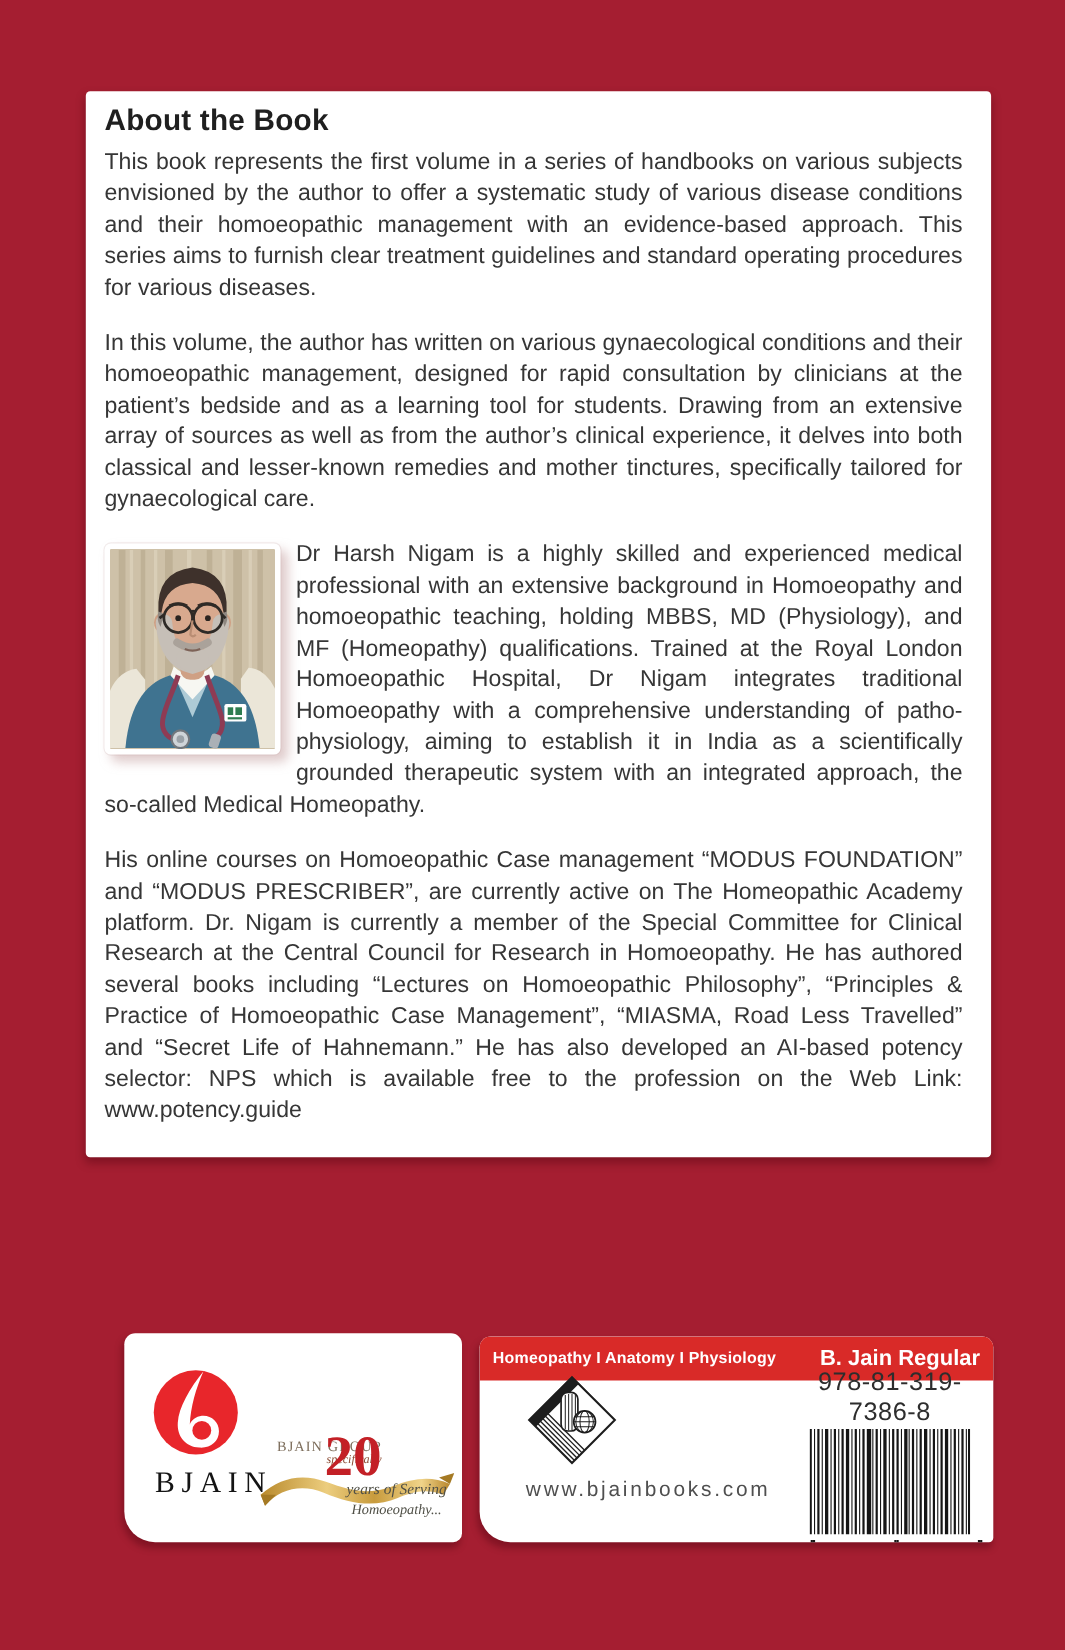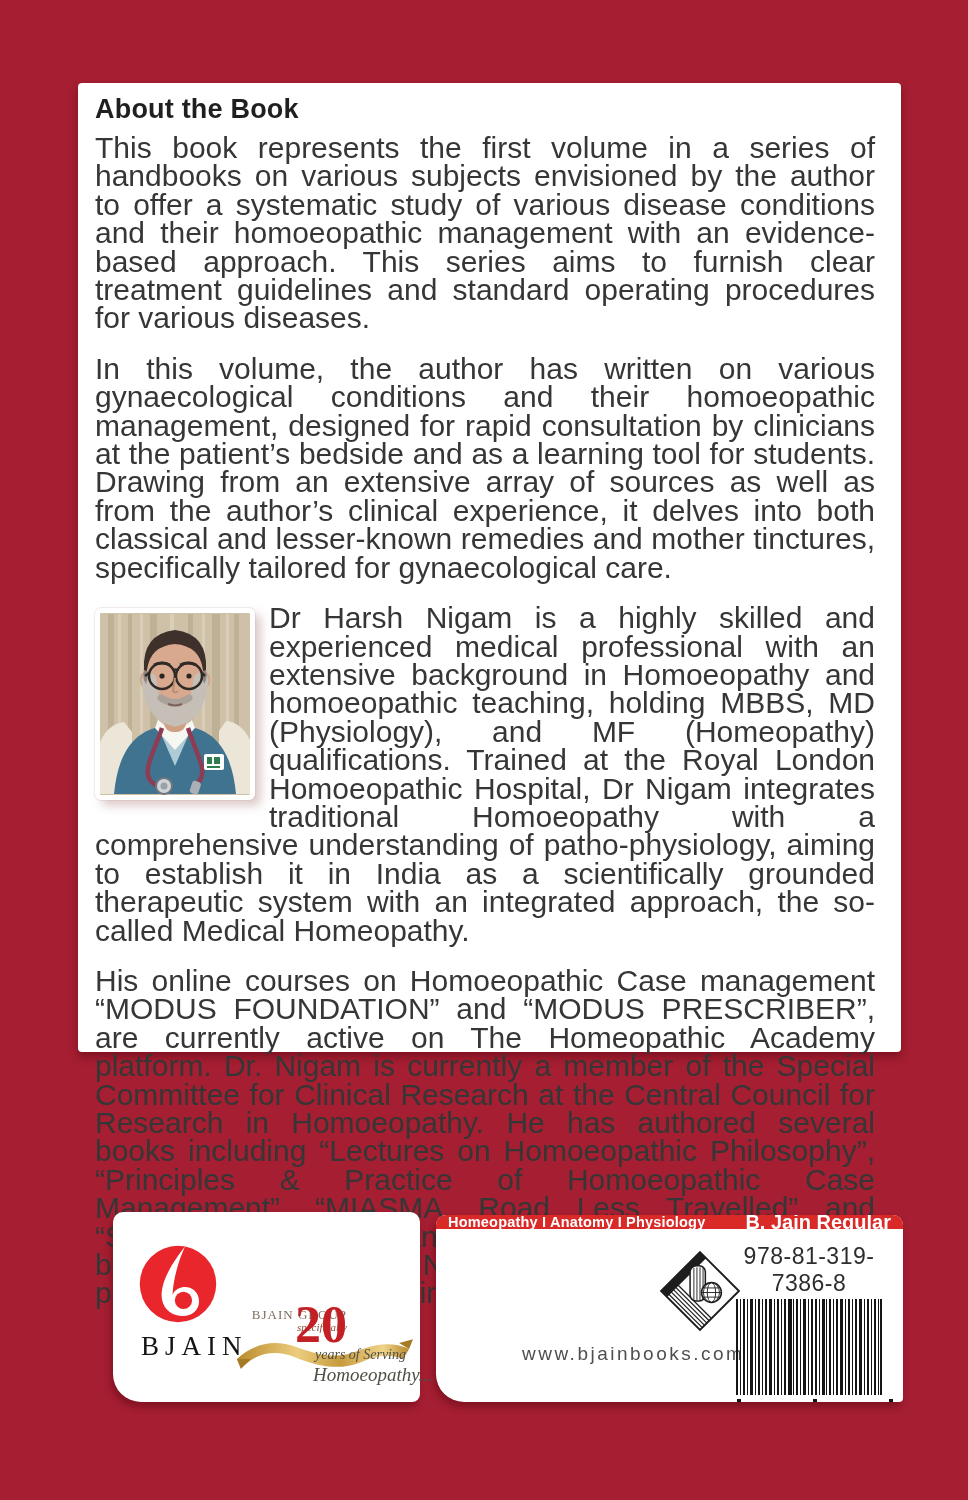--- a/index.html
+++ b/index.html
@@ -13,21 +13,21 @@
     position:absolute;left:78px;top:83px;width:823px;height:969px;
     background:#ffffff;border-radius:4px;
     box-shadow:0 5px 9px rgba(70,0,12,.40);
     padding:10px 26px 12px 17px;box-sizing:border-box;
   }
   .main-panel h2{
     font-size:27px;line-height:32px;margin:0 0 9px 0;
     color:#1f1f1f;font-weight:bold;letter-spacing:.2px;
   }
   .main-panel p{
-    font-size:30px;line-height:28.4px;margin:0 0 22px 0;
+    font-size:21px;line-height:28.4px;margin:0 0 22px 0;
     color:#363636;text-align:justify;
   }
   .author-flow{overflow:visible;}
   .photo-frame{
     float:left;width:150px;height:182px;
     border:5px solid #fff;border-radius:6px;
     margin:4px 14px 4px 0;
     box-shadow:6px 6px 10px rgba(196,160,160,.55), 0 0 0 1px #f3eded;
     overflow:hidden;background:#cec1a8;
   }
@@ -60,36 +60,36 @@
     font-family:"Liberation Serif", serif;font-size:52px;line-height:52px;
     color:#C32026;font-weight:bold;
   }
   .group-years{
     position:absolute;left:200px;top:106px;width:95px;
     font-family:"Liberation Serif", serif;font-style:italic;font-size:14px;
     color:#4f4f46;text-align:center;
   }
   .group-homeo{
     position:absolute;left:200px;top:123px;width:95px;
-    font-family:"Liberation Serif", serif;font-style:italic;font-size:19px;
+    font-family:"Liberation Serif", serif;font-style:italic;font-size:13px;
     color:#4f4f46;text-align:center;
   }
   .isbn-card{
     position:absolute;left:436px;top:1215px;width:467px;height:187px;
     background:#fff;border-radius:10px 10px 4px 28px;
     box-shadow:-2px 5px 7px rgba(70,0,12,.38);
     overflow:hidden;
   }
   .isbn-band{
-    height:14px;background:#D92A28;display:flex;align-items:center;
+    height:40px;background:#D92A28;display:flex;align-items:center;
     justify-content:space-between;padding:0 12px;
   }
   .band-categories{color:#fff;font-weight:bold;font-size:14.5px;letter-spacing:.2px;}
   .band-edition{color:#fff;font-weight:bold;font-size:20px;}
-  .site-block{position:absolute;left:42px;top:34px;width:220px;text-align:right;margin-left:44px;}
+  .site-block{position:absolute;left:42px;top:34px;width:220px;text-align:left;}
   .site-block svg{display:inline-block;}
   .website{
     font-size:19px;color:#4f4f4f;letter-spacing:2.5px;margin-top:6px;
   }
   .barcode-block{position:absolute;left:295px;top:28px;width:156px;text-align:center;}
   .isbn-text{font-size:23px;color:#2d2d2d;letter-spacing:.5px;margin-bottom:2px;}
   .digits-row{
     display:flex;align-items:flex-start;justify-content:center;
     margin-top:0;height:18px;
   }

